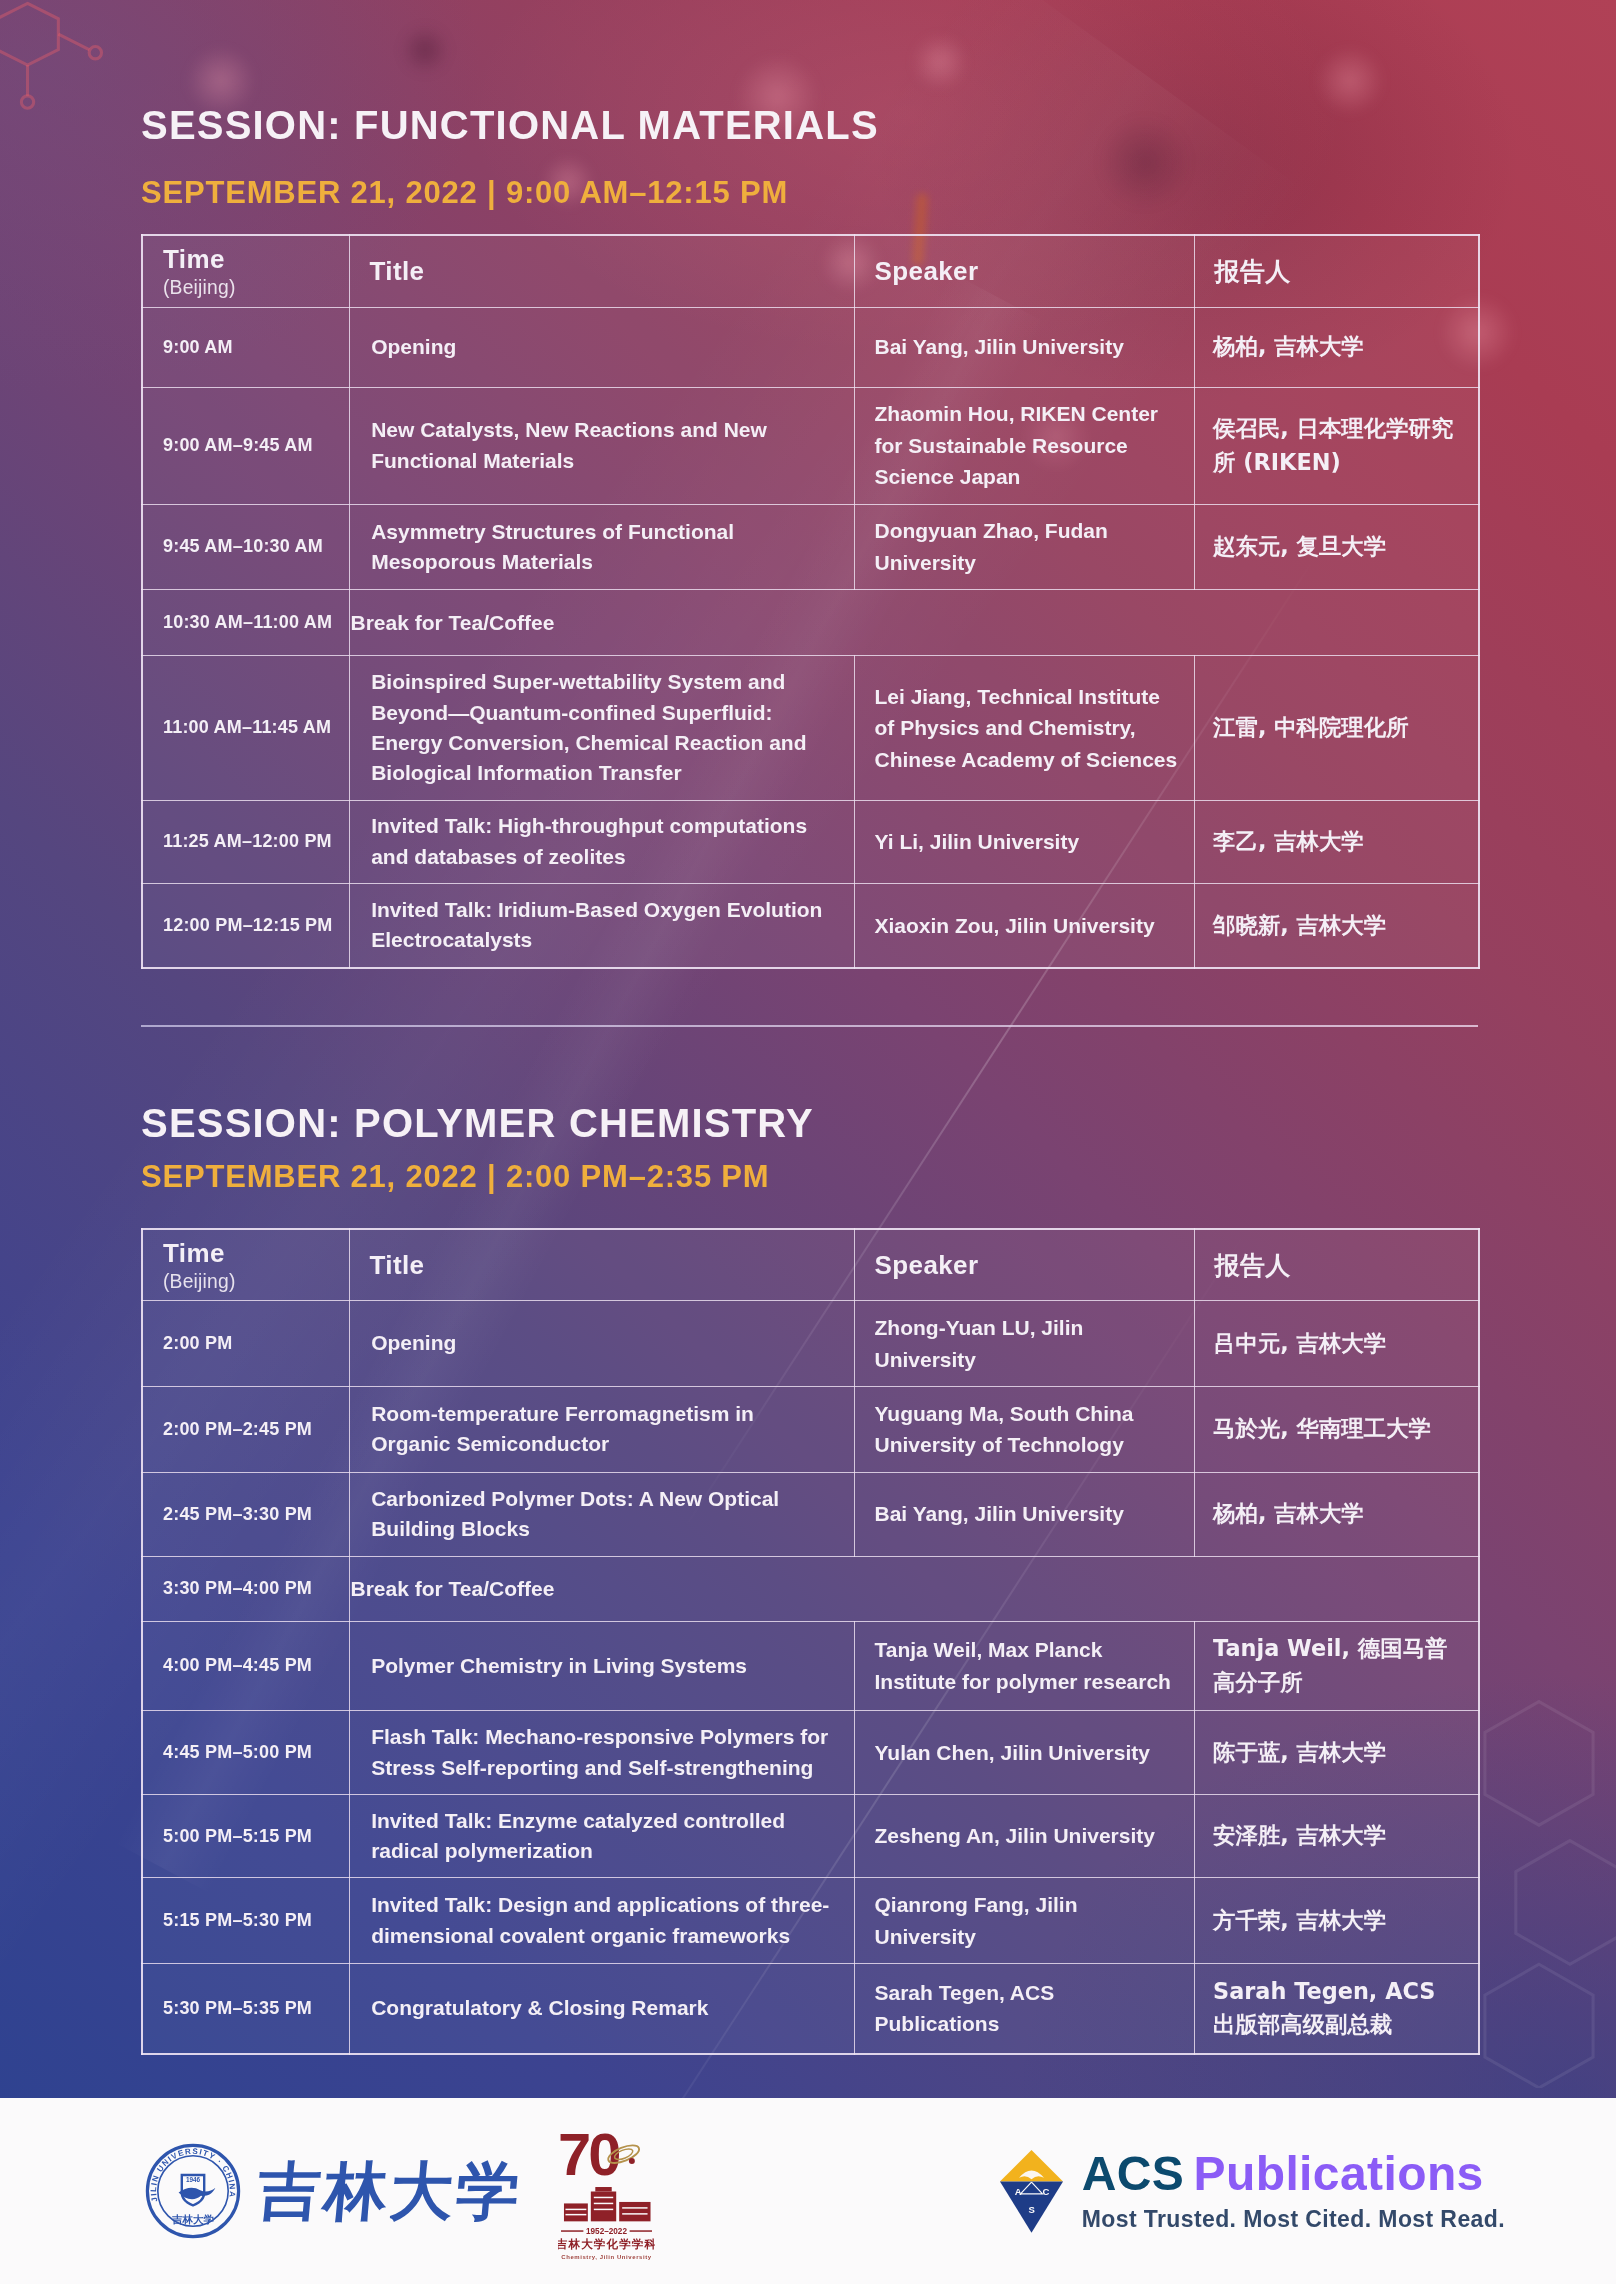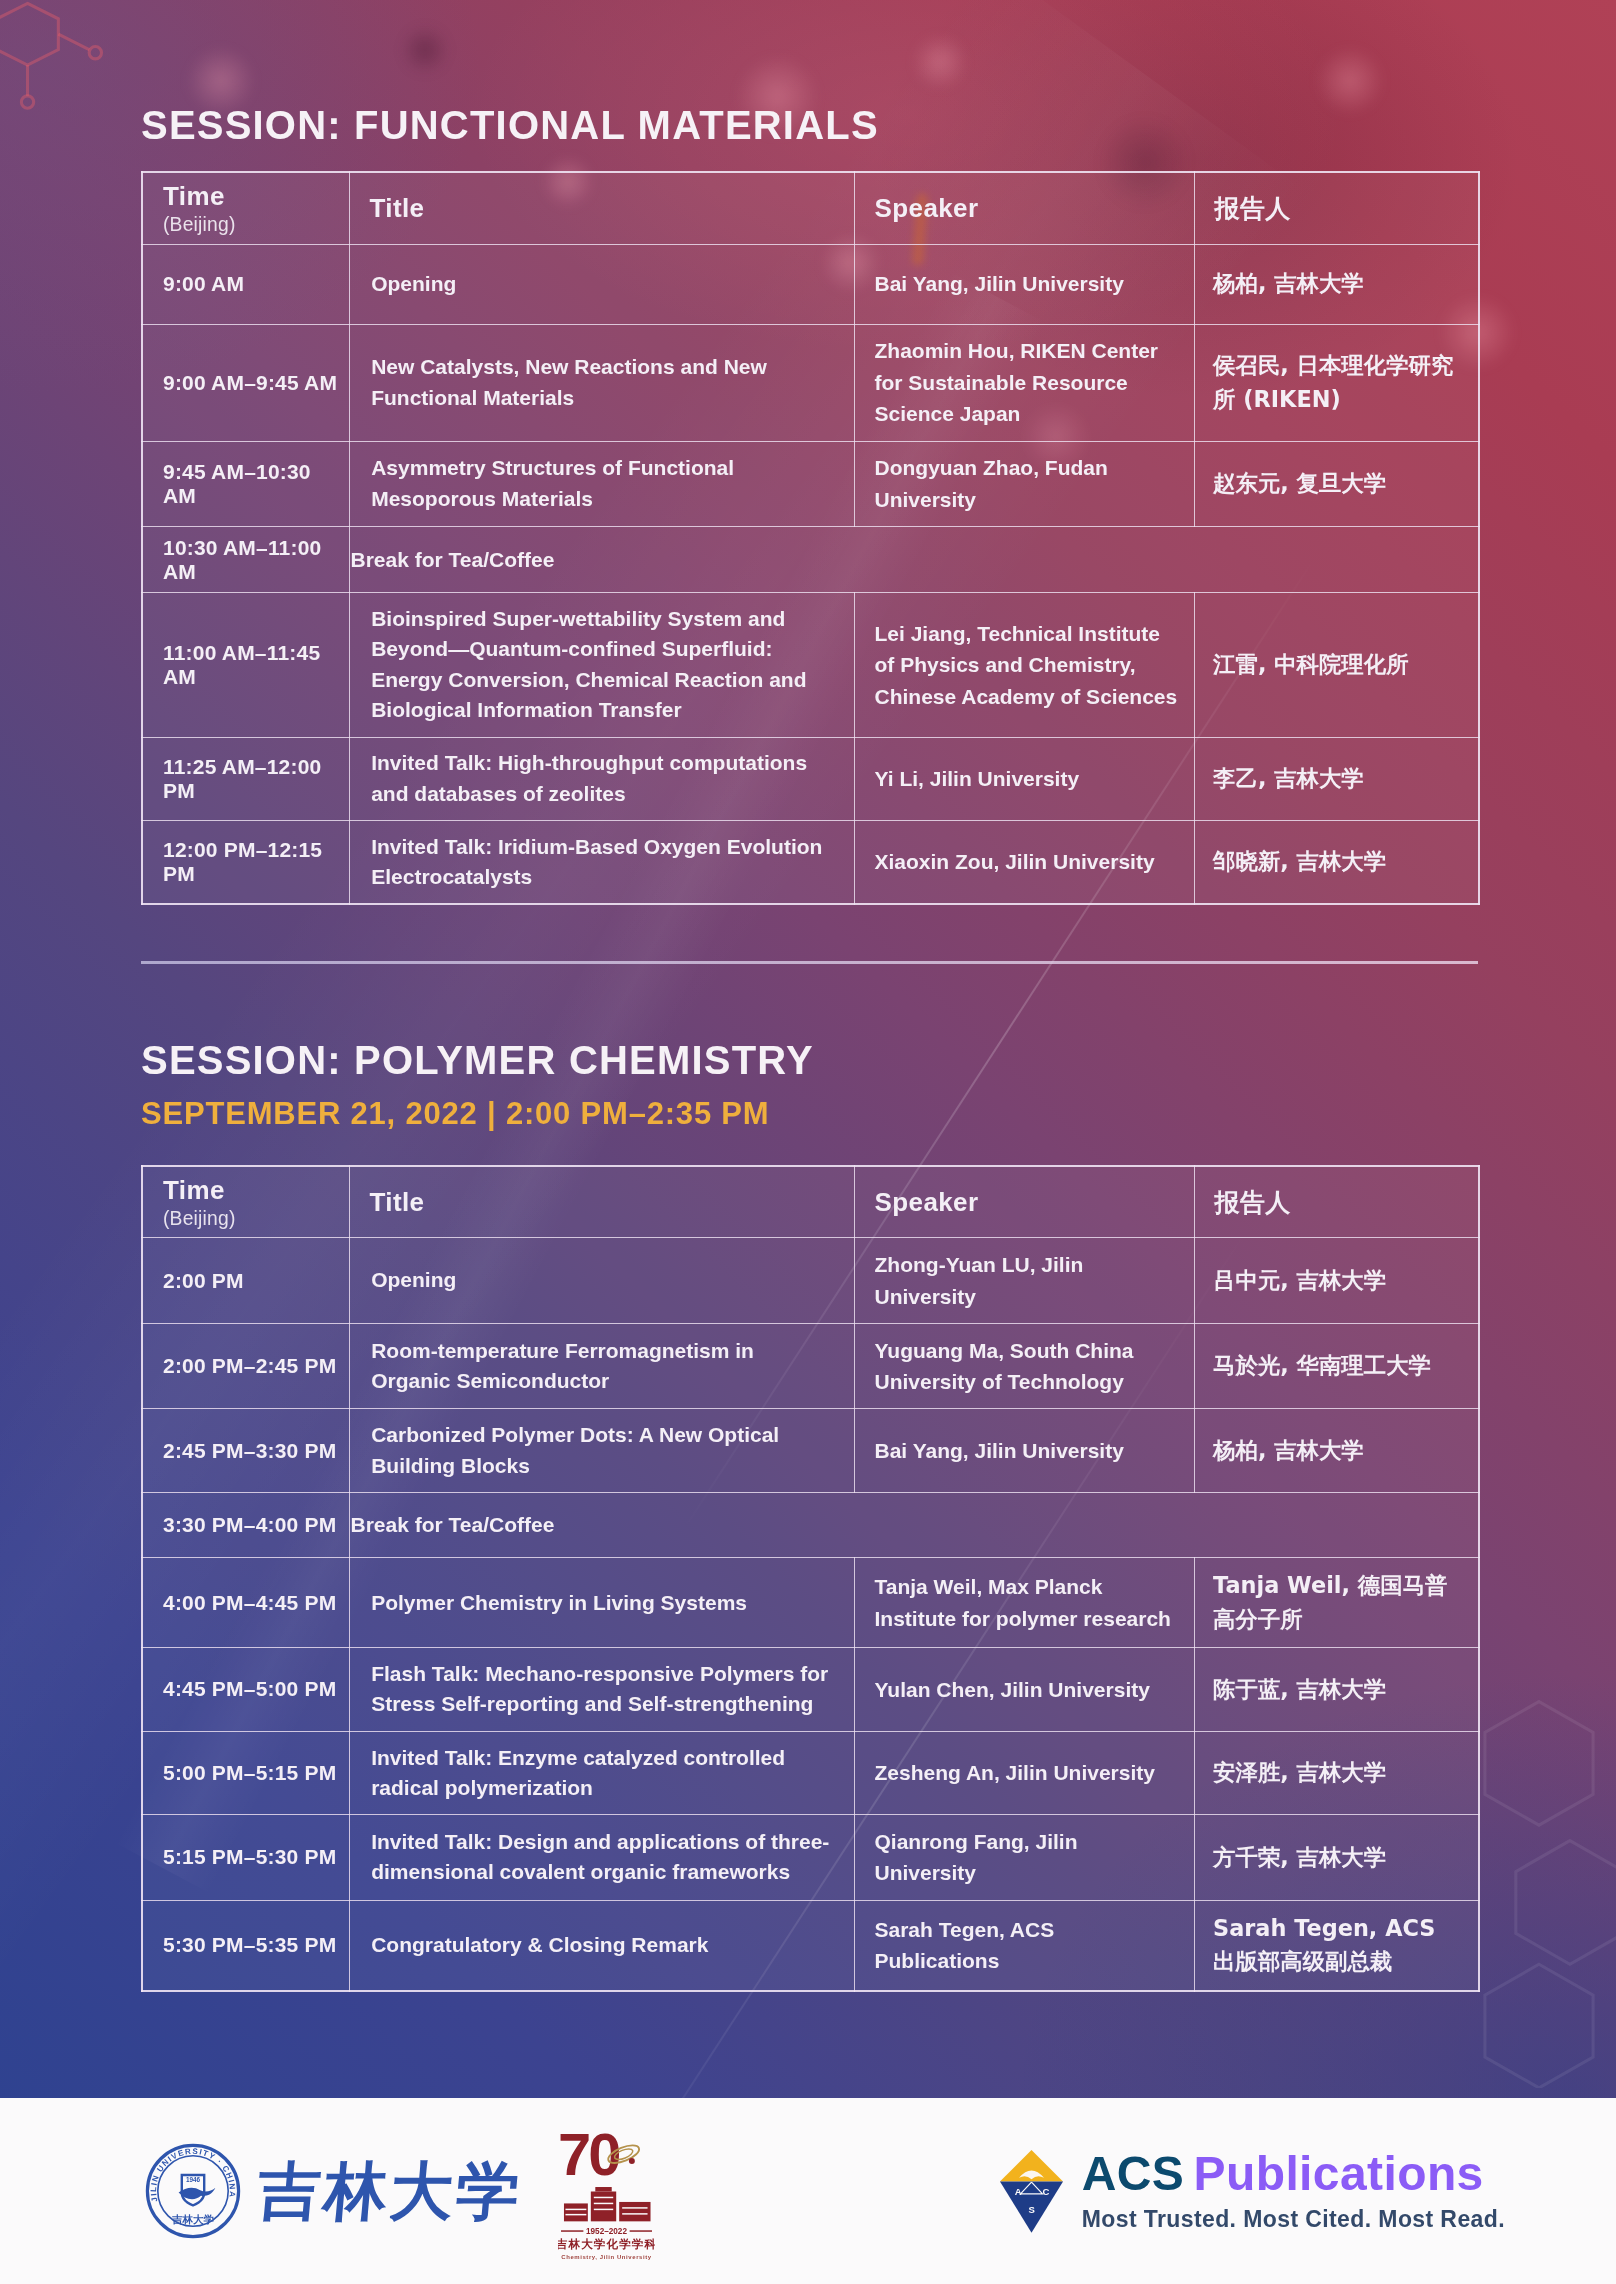--- a/index.html
+++ b/index.html
@@ -38,21 +38,21 @@
   .s1{margin-top:74px;}
   .s1 .session-date{margin-top:15.5px;}
   .schedule{margin-top:24px;width:1337px;border-collapse:collapse;table-layout:fixed;background:rgba(255,255,255,0.045);border:2.3px solid rgba(240,228,244,0.9);}
   .s1 .schedule{margin-top:34px;}
   .col-time{width:207px;} .col-title{width:505px;} .col-speaker{width:340px;} .col-reporter{width:285px;}
   .schedule th,.schedule td{border:1.5px solid rgba(238,226,242,0.82);vertical-align:middle;color:#f4eff6;text-align:left;}
   .schedule th{padding:7.7px 14px 7.7px 20px;font-size:26px;font-weight:700;letter-spacing:0.4px;}
   th.cjk{font-size:25px;}
   .th-main{display:block;}
   .th-sub{display:block;font-size:19.3px;font-weight:400;opacity:.92;margin-top:1.5px;letter-spacing:0.2px;}
-  .c-time{padding:7.7px 10.8px 7.7px 20px;font-weight:700;font-size:21px;letter-spacing:0.2px;}
+  .c-time{padding:7.7px 10.8px 7.7px 20px;font-weight:700;font-size:18px;letter-spacing:0.2px;}
   .c-title{padding:10.8px 18.6px 10.8px 21.7px;font-weight:600;font-size:21px;line-height:1.45;}
   .c-speaker{padding:10.8px 15.5px 10.8px 20px;font-weight:700;font-size:21px;line-height:1.5;}
   .c-speaker.bold{font-weight:800;}
   .c-reporter{padding:10.8px 14px 10.8px 18.6px;font-weight:600;font-size:22.4px;line-height:1.5;}
   .c-break{text-align:center;font-weight:600;font-size:21px;}
   .cjk{font-family:"DejaVu Sans","Liberation Sans",sans-serif;}
   .session-divider{margin-top:56px;height:2.3px;width:1337px;background:linear-gradient(to right,rgba(205,200,232,0.75),rgba(235,215,235,0.8));}
   .footer{position:absolute;left:0;right:0;bottom:0;height:186px;background:#fbfafb;display:flex;align-items:center;justify-content:space-between;padding:0 112px 0 145px;box-sizing:border-box;}
   .footer-left{display:flex;align-items:center;}
   .seal{width:96px;height:96px;flex:0 0 auto;}
@@ -102,20 +102,21 @@
       <polygon points="110,20 180,60 180,140 110,180 40,140 40,60"></polygon>
       <polygon points="150,200 220,240 220,320 150,360 80,320 80,240"></polygon>
       <polygon points="110,360 180,400 180,480 110,520 40,480 40,400"></polygon>
     </g>
   </svg>
 
   <div class="content">
 
     <section class="session s0">
       <h1 class="session-title">SESSION: FUNCTIONAL MATERIALS</h1>
+      <div class="session-date">SEPTEMBER 21, 2022 | 9:00 AM–12:15 PM</div>
       <table class="schedule t0">
         <colgroup>
             <col class="col-time">
             <col class="col-title">
             <col class="col-speaker">
             <col class="col-reporter">
           </colgroup>
         <thead>
           <tr style="height: 72px;">
             <th>

